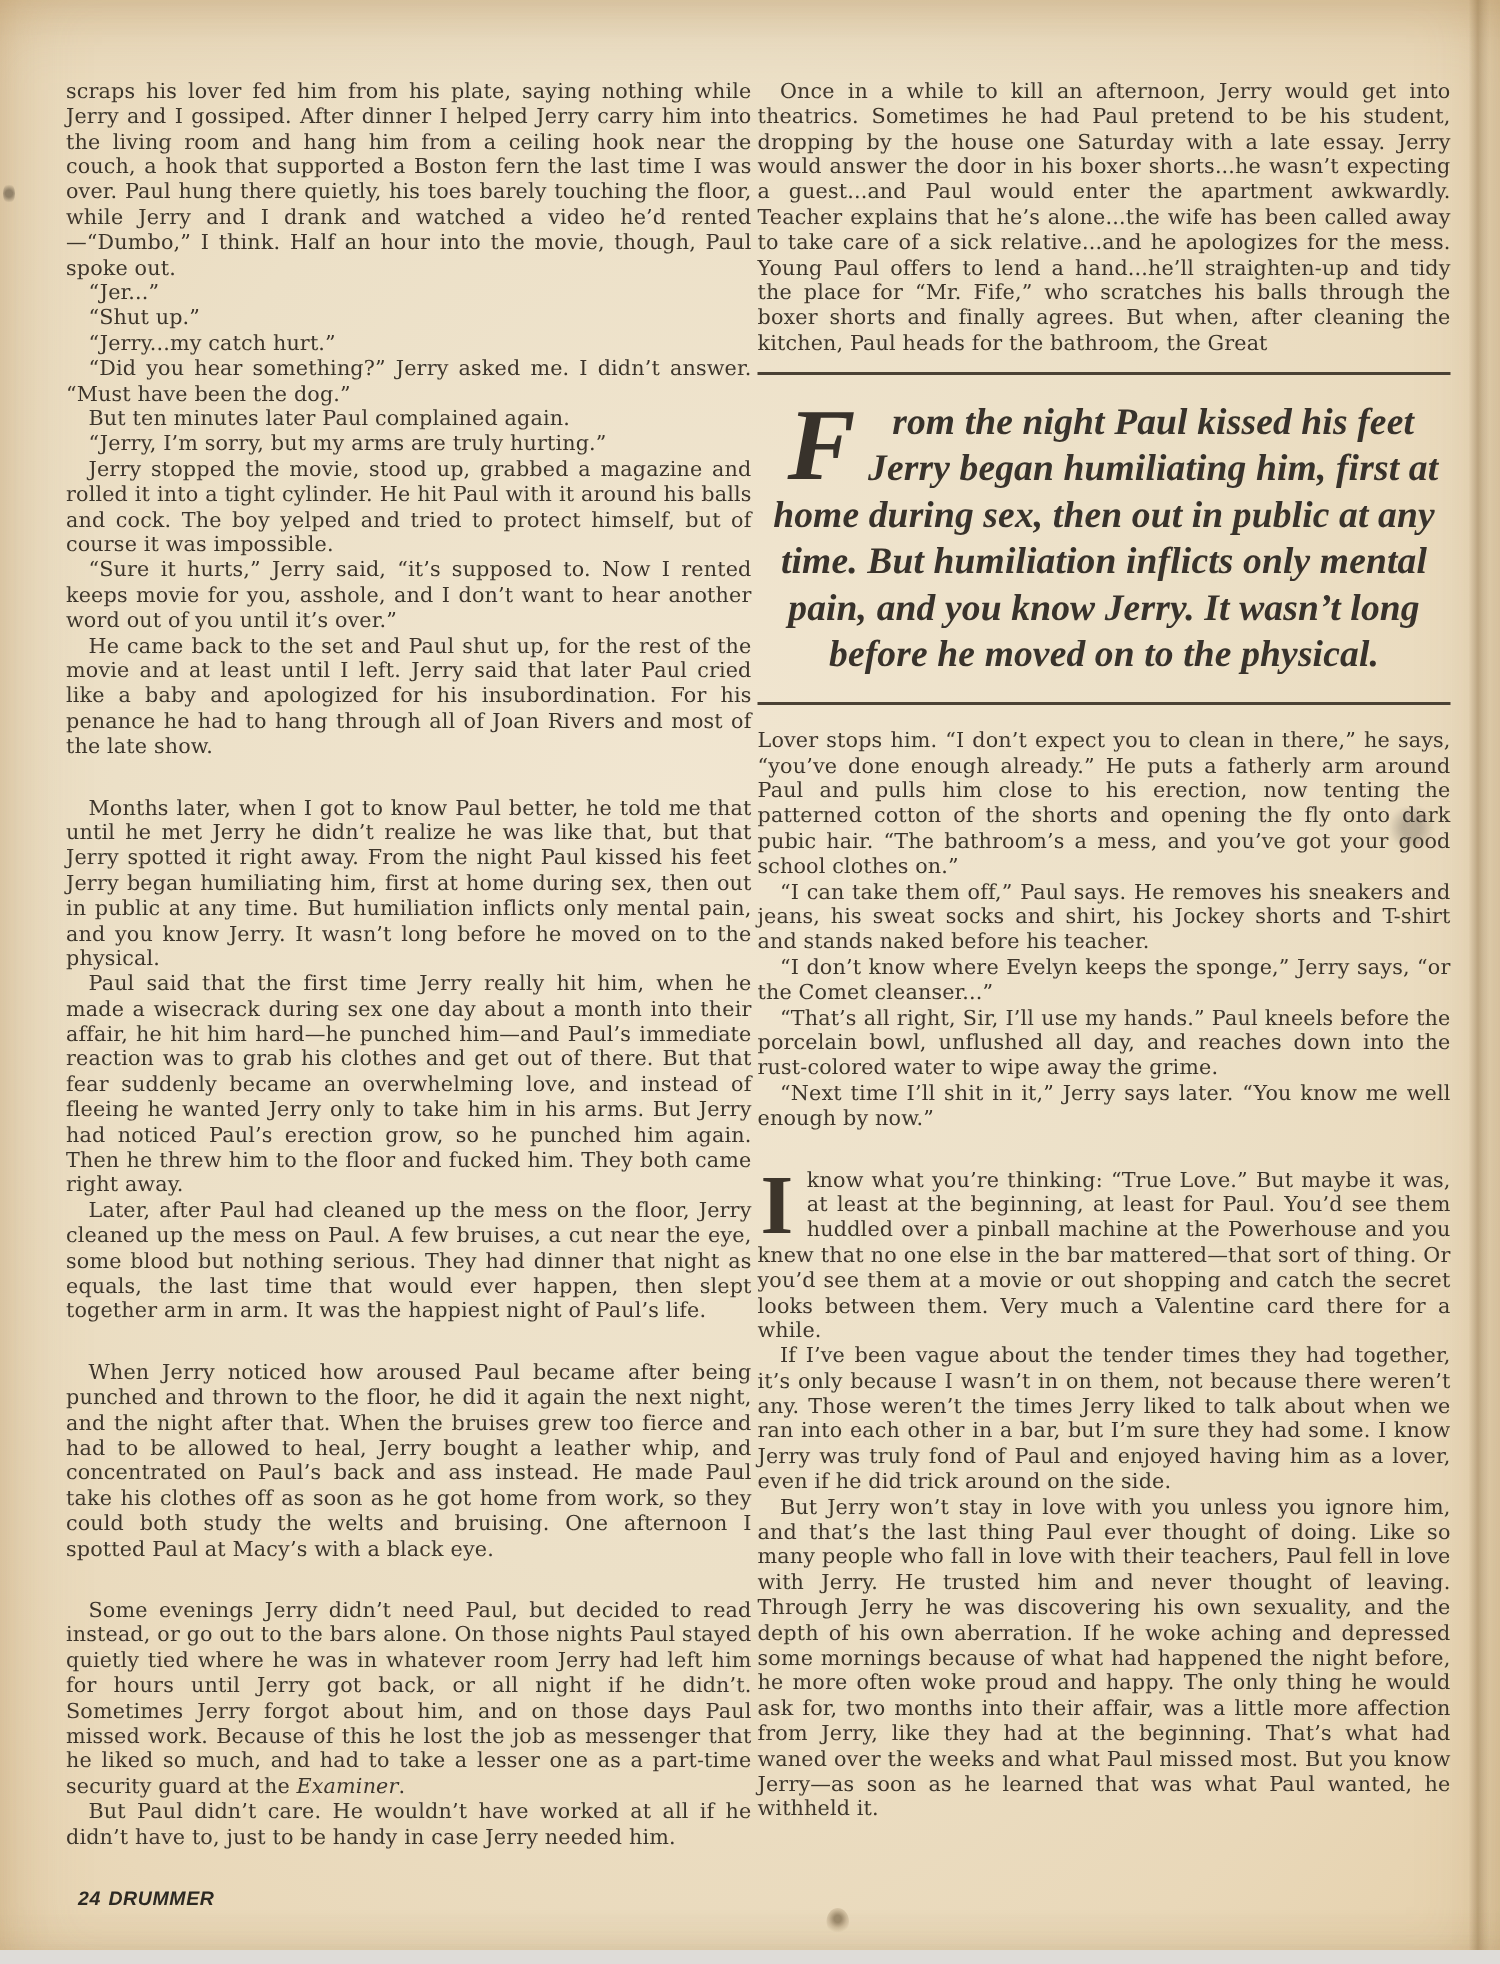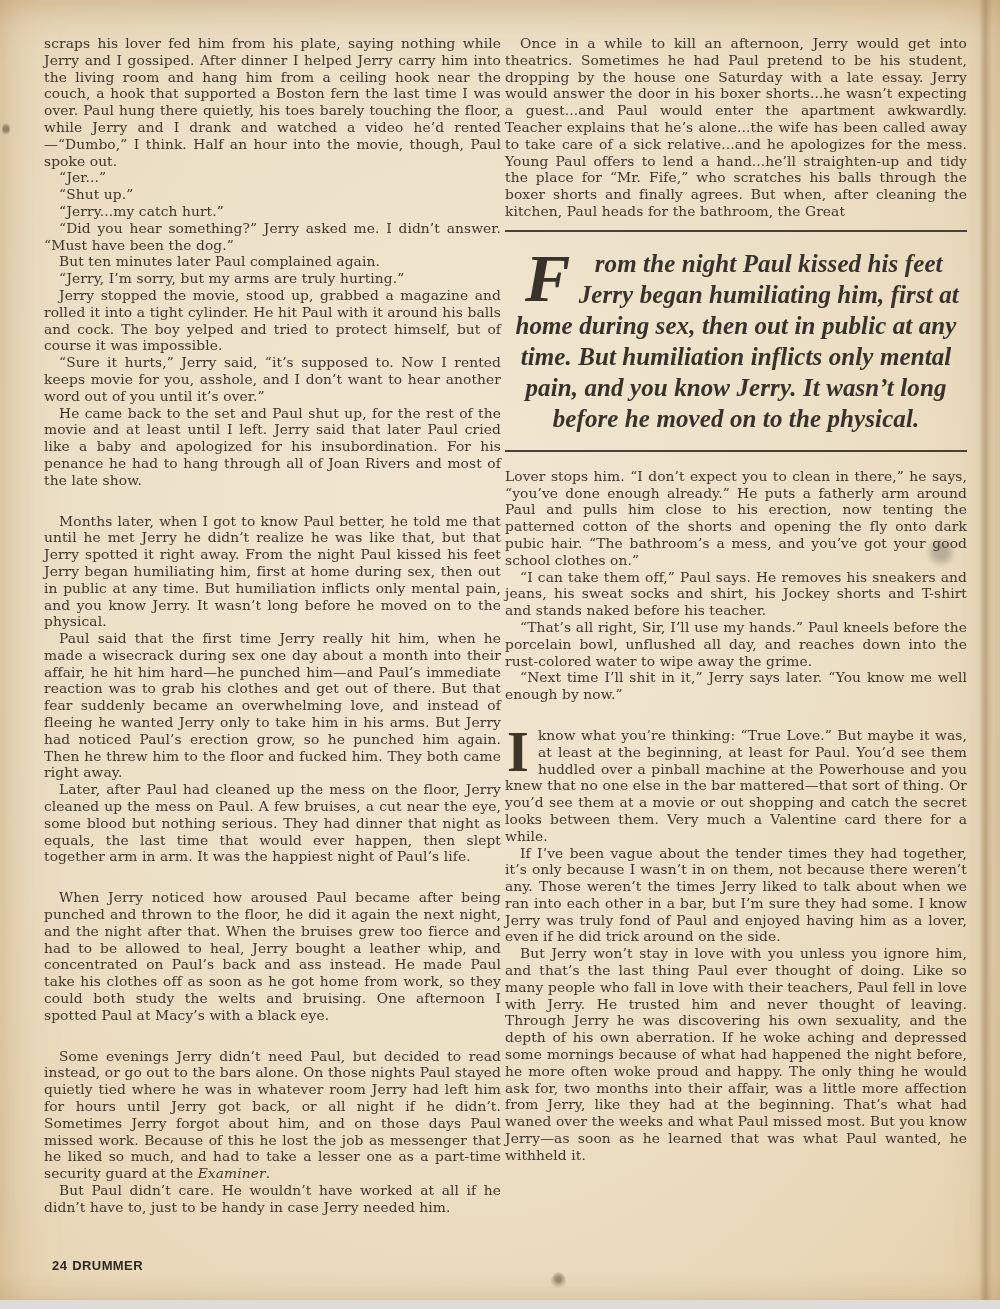--- a/index.html
+++ b/index.html
@@ -15,21 +15,21 @@
       inset 0 28px 48px -26px rgba(176,136,80,.5),
       inset 38px 0 60px -42px rgba(176,136,80,.42),
       inset -34px 0 55px -38px rgba(150,112,60,.38),
       inset 0 -16px 28px -18px rgba(170,140,95,.3);
   }
   .page-curl{
     position:absolute;top:0;right:7px;width:14px;height:1300px;
     background:linear-gradient(90deg, rgba(130,100,58,0) 0%, rgba(130,100,58,.38) 45%, rgba(130,100,58,.14) 75%, rgba(130,100,58,0) 100%);
   }
   .col{
-    position:absolute;top:35px;
+    position:absolute;top:53px;
     font-size:13.8px;line-height:16.8px;
     color:#3d352b;text-align:justify;
     letter-spacing:.1px;
   }
   .col-left{left:44px;width:457px;}
   .col-right{left:505px;width:462px;}
   p{margin:0;padding:0;}
   p.indent{text-indent:15px;}
   p.gap{margin-top:24px;}
   .pull-quote{
@@ -52,21 +52,21 @@
   .body-dropcap{
     float:left;
     font-family:"Liberation Serif",serif;font-weight:bold;
     font-size:56px;line-height:44px;
     padding:3px 9px 0 2px;
     color:#3d352b;
   }
   .footer{
     position:absolute;left:52px;top:1258px;
     font-family:"Liberation Sans",sans-serif;
-    font-weight:bold;
+    font-style:italic;font-weight:bold;
     font-size:13px;color:#2d2922;letter-spacing:.4px;
   }
   .footer .pgnum{margin-right:5px;}
   .smudge-a{
     position:absolute;left:551px;top:1272px;width:15px;height:18px;border-radius:50%;
     background:radial-gradient(circle at 50% 40%, rgba(92,72,42,.55) 0 18%, rgba(122,96,60,.25) 45%, rgba(0,0,0,0) 70%);
   }
   .smudge-b{
     position:absolute;left:924px;top:538px;width:34px;height:28px;border-radius:50%;
     background:radial-gradient(circle, rgba(75,68,60,.3) 0 28%, rgba(0,0,0,0) 70%);
@@ -105,20 +105,21 @@
 
   <div class="col col-right">
     <p class="indent">Once in a while to kill an afternoon, Jerry would get into theatrics. Sometimes he had Paul pretend to be his student, dropping by the house one Saturday with a late essay. Jerry would answer the door in his boxer shorts...he wasn’t expecting a guest...and Paul would enter the apartment awkwardly. Teacher explains that he’s alone...the wife has been called away to take care of a sick relative...and he apologizes for the mess. Young Paul offers to lend a hand...he’ll straighten-up and tidy the place for “Mr. Fife,” who scratches his balls through the boxer shorts and finally agrees. But when, after cleaning the kitchen, Paul heads for the bathroom, the Great</p>
 
     <div class="pull-quote">
       <span class="pq-dropcap">F</span><span>rom the night Paul kissed his feet Jerry began humiliating him, first at home during sex, then out in public at any time. But humiliation inflicts only mental pain, and you know Jerry. It wasn’t long before he moved on to the physical.</span>
     </div>
 
     <p>Lover stops him. “I don’t expect you to clean in there,” he says, “you’ve done enough already.” He puts a fatherly arm around Paul and pulls him close to his erection, now tenting the patterned cotton of the shorts and opening the fly onto dark pubic hair. “The bathroom’s a mess, and you’ve got your good school clothes on.”</p>
     <p class="indent">“I can take them off,” Paul says. He removes his sneakers and jeans, his sweat socks and shirt, his Jockey shorts and T-shirt and stands naked before his teacher.</p>
+    <p class="indent">“I don’t know where Evelyn keeps the sponge,” Jerry says, “or the Comet cleanser...”</p>
     <p class="indent">“That’s all right, Sir, I’ll use my hands.” Paul kneels before the porcelain bowl, unflushed all day, and reaches down into the rust-colored water to wipe away the grime.</p>
     <p class="indent">“Next time I’ll shit in it,” Jerry says later. “You know me well enough by now.”</p>
 
     <p class="gap">
       <span class="body-dropcap">I</span><span>know what you’re thinking: “True Love.” But maybe it was, at least at the beginning, at least for Paul. You’d see them huddled over a pinball machine at the Powerhouse and you knew that no one else in the bar mattered—that sort of thing. Or you’d see them at a movie or out shopping and catch the secret looks between them. Very much a Valentine card there for a while.</span>
     </p>
 
     <p class="indent">If I’ve been vague about the tender times they had together, it’s only because I wasn’t in on them, not because there weren’t any. Those weren’t the times Jerry liked to talk about when we ran into each other in a bar, but I’m sure they had some. I know Jerry was truly fond of Paul and enjoyed having him as a lover, even if he did trick around on the side.</p>
     <p class="indent">But Jerry won’t stay in love with you unless you ignore him, and that’s the last thing Paul ever thought of doing. Like so many people who fall in love with their teachers, Paul fell in love with Jerry. He trusted him and never thought of leaving. Through Jerry he was discovering his own sexuality, and the depth of his own aberration. If he woke aching and depressed some mornings because of what had happened the night before, he more often woke proud and happy. The only thing he would ask for, two months into their affair, was a little more affection from Jerry, like they had at the beginning. That’s what had waned over the weeks and what Paul missed most. But you know Jerry—as soon as he learned that was what Paul wanted, he withheld it.</p>
   </div>

